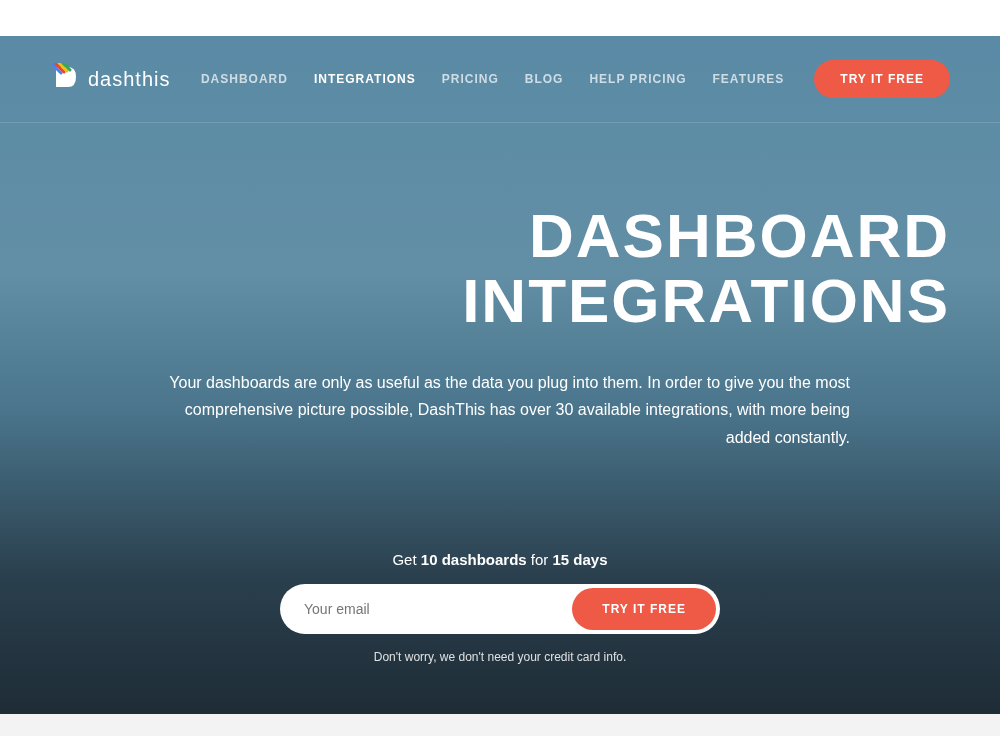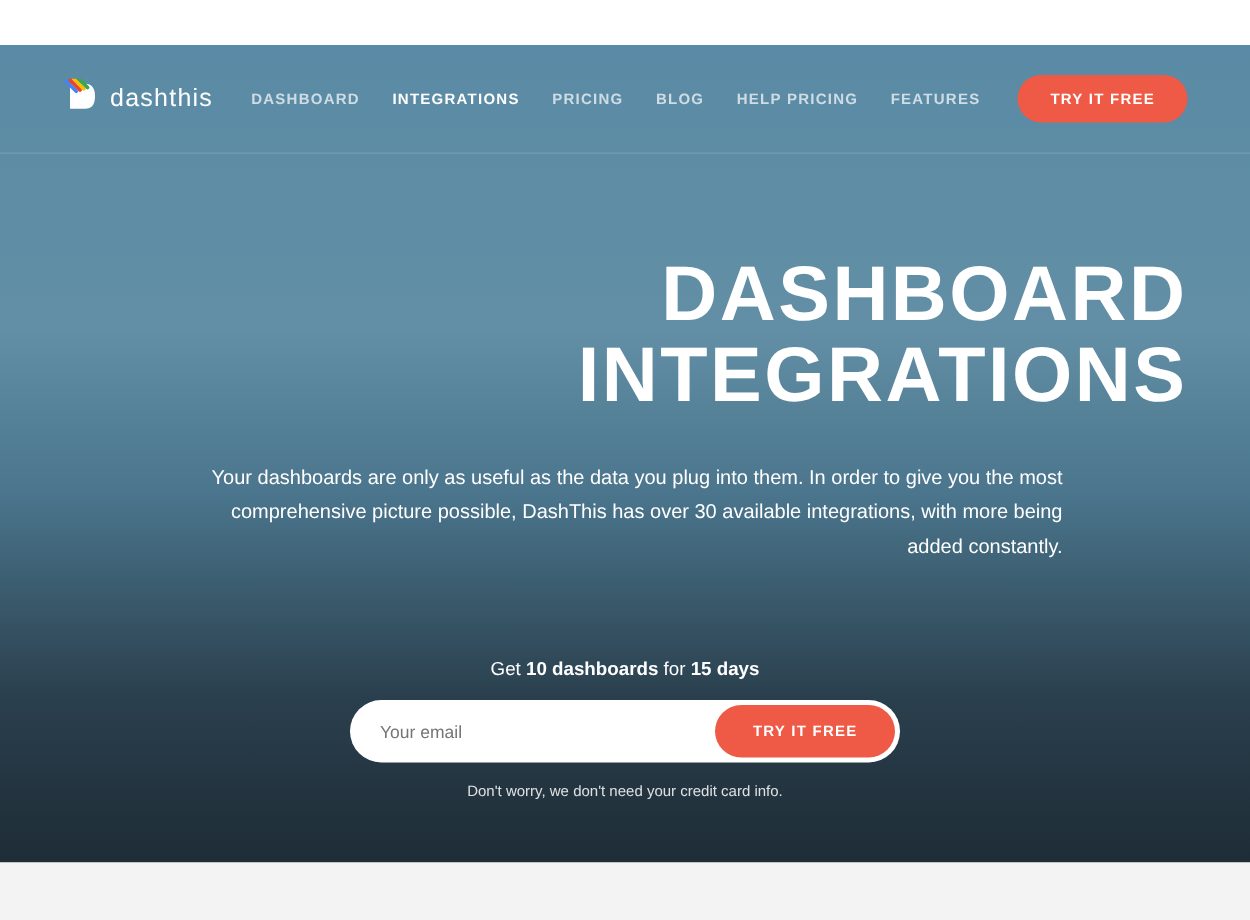--- a/index.html
+++ b/index.html
@@ -65,21 +65,21 @@
   line-height: 1.05;
 }
 .hero-desc {
   font-size: 16px;
   font-weight: 400;
   line-height: 1.7;
   margin: 36px auto 0;
   max-width: 700px;
 }
 
-.cta-block { text-align: center; margin-top: 46px; }
+.cta-block { text-align: center; margin-top: 70px; }
 .cta-tag { font-size: 15px; font-weight: 300; }
 .cta-tag strong { font-weight: 700; }
 .signup-bar {
   display: flex;
   align-items: center;
   width: 440px;
   margin: 16px auto 0;
   background: #fff;
   border-radius: 30px;
   padding: 4px;

